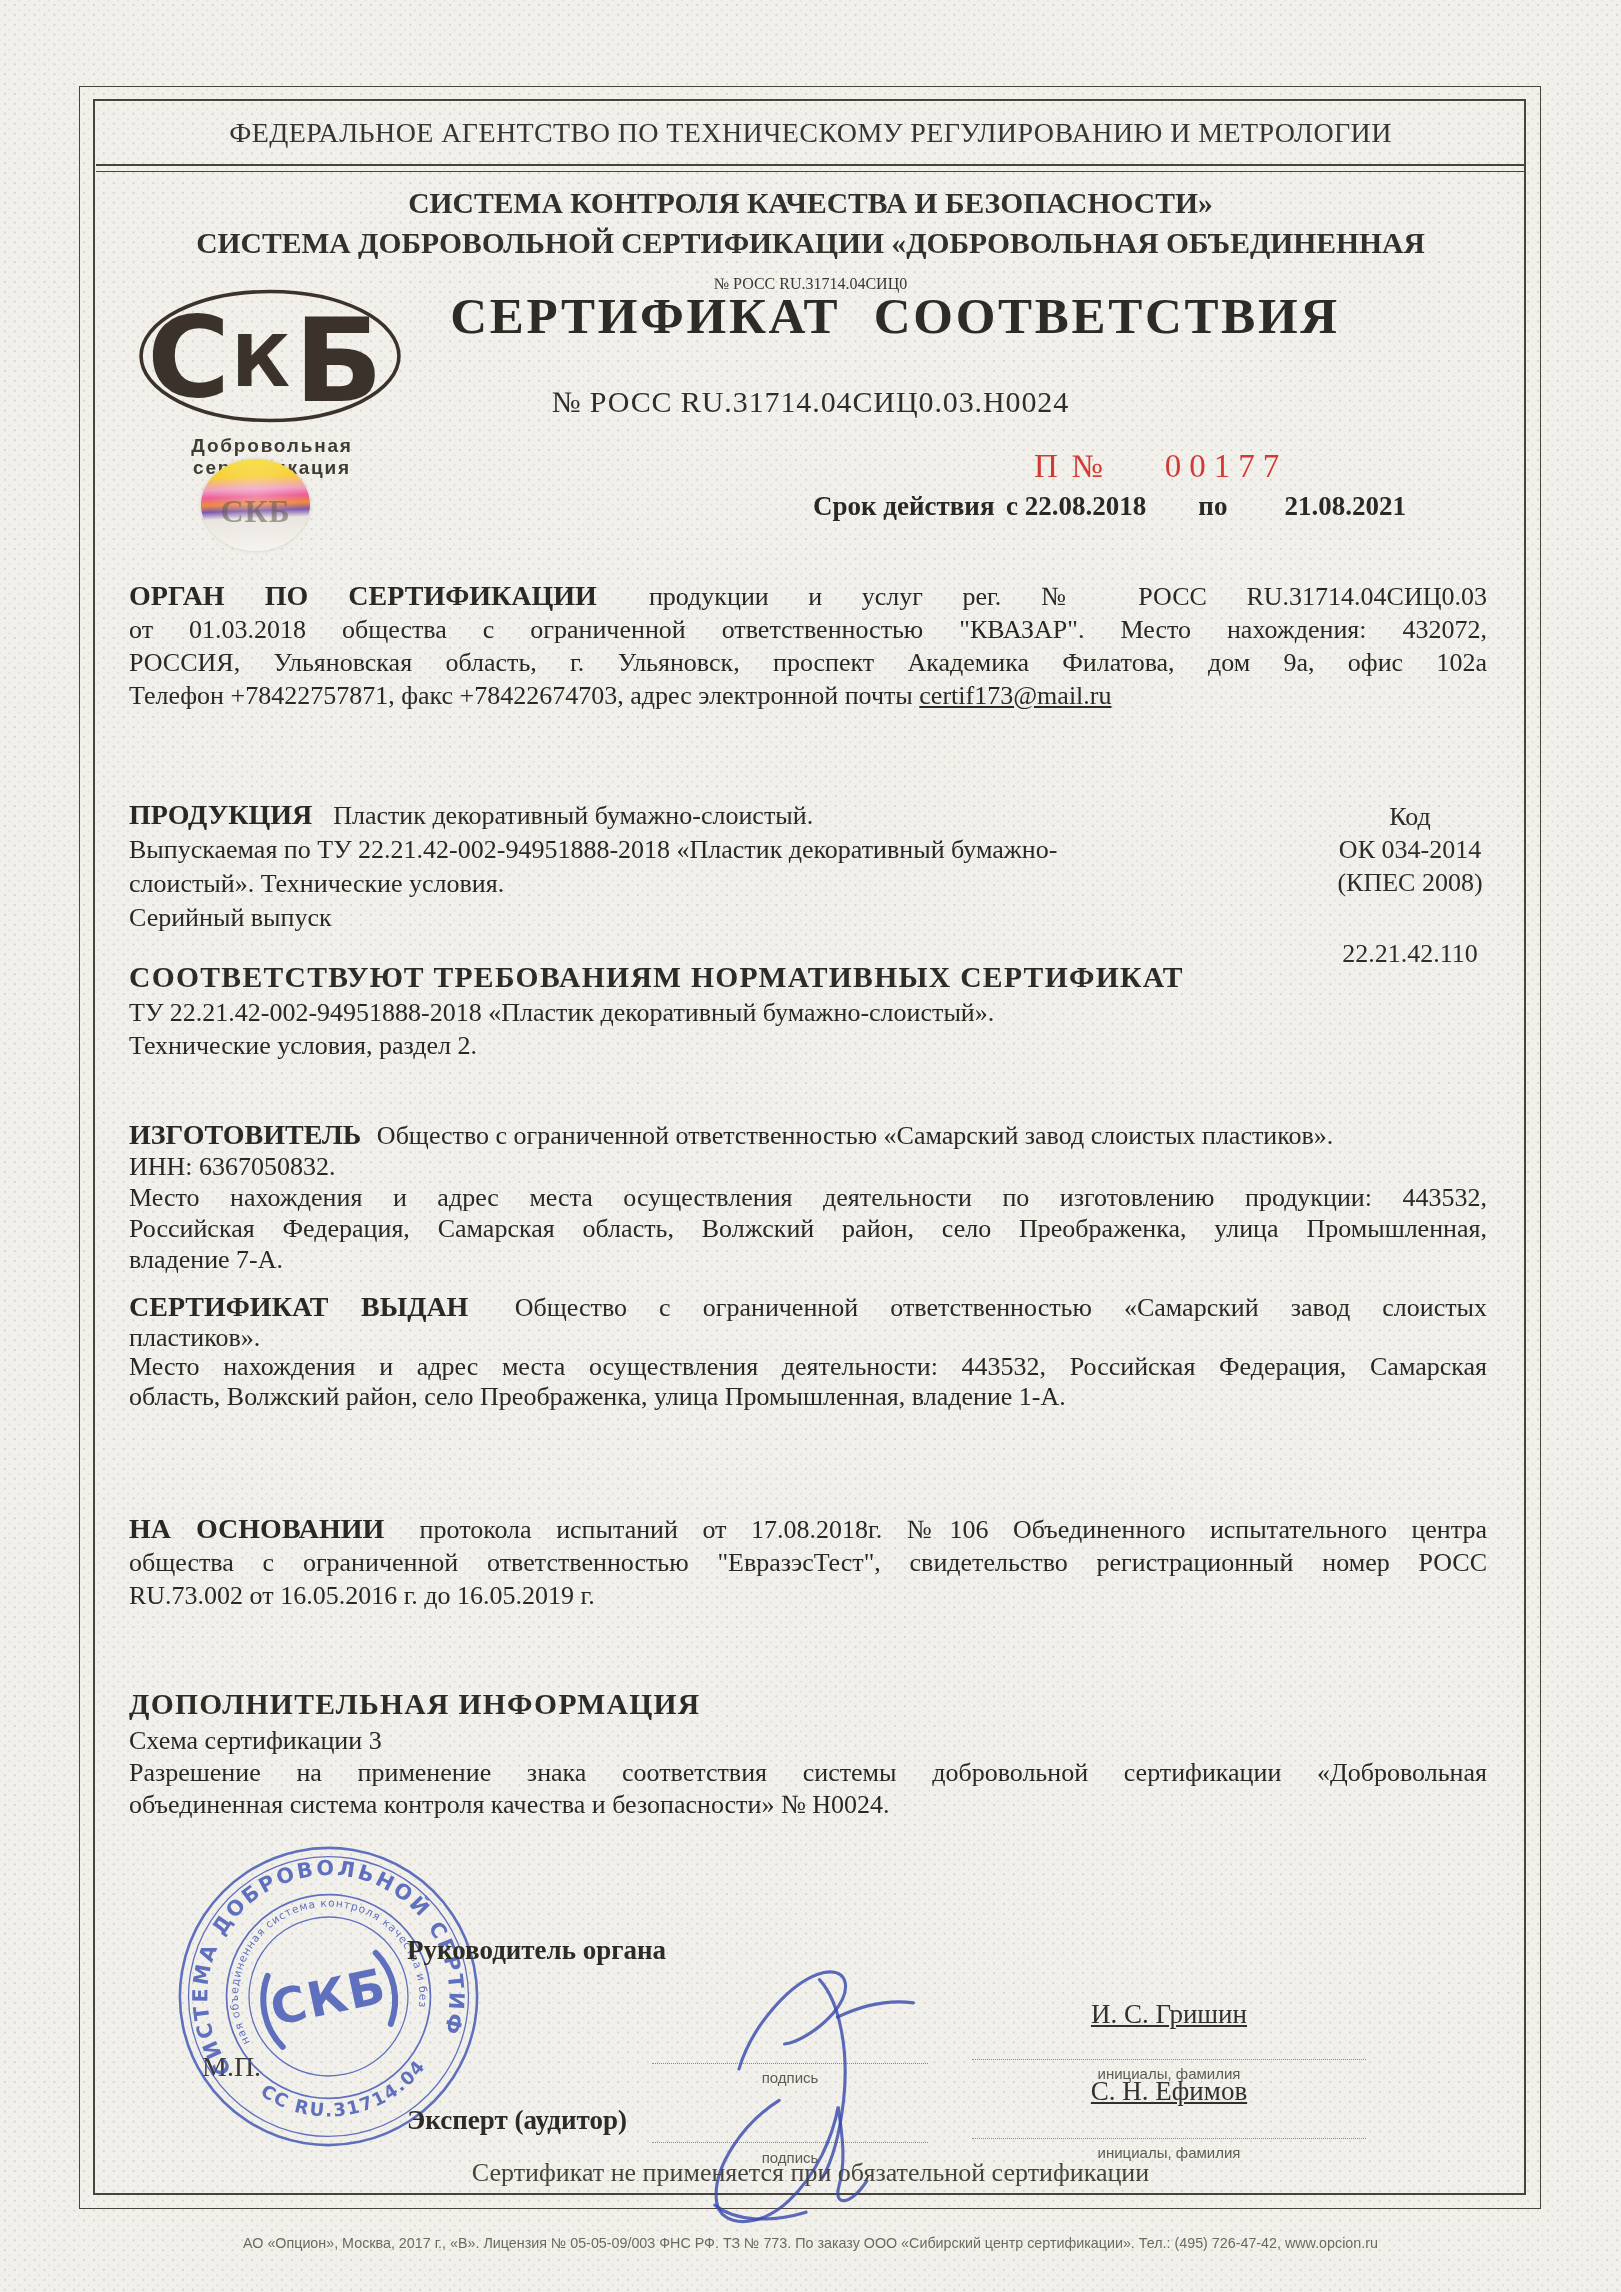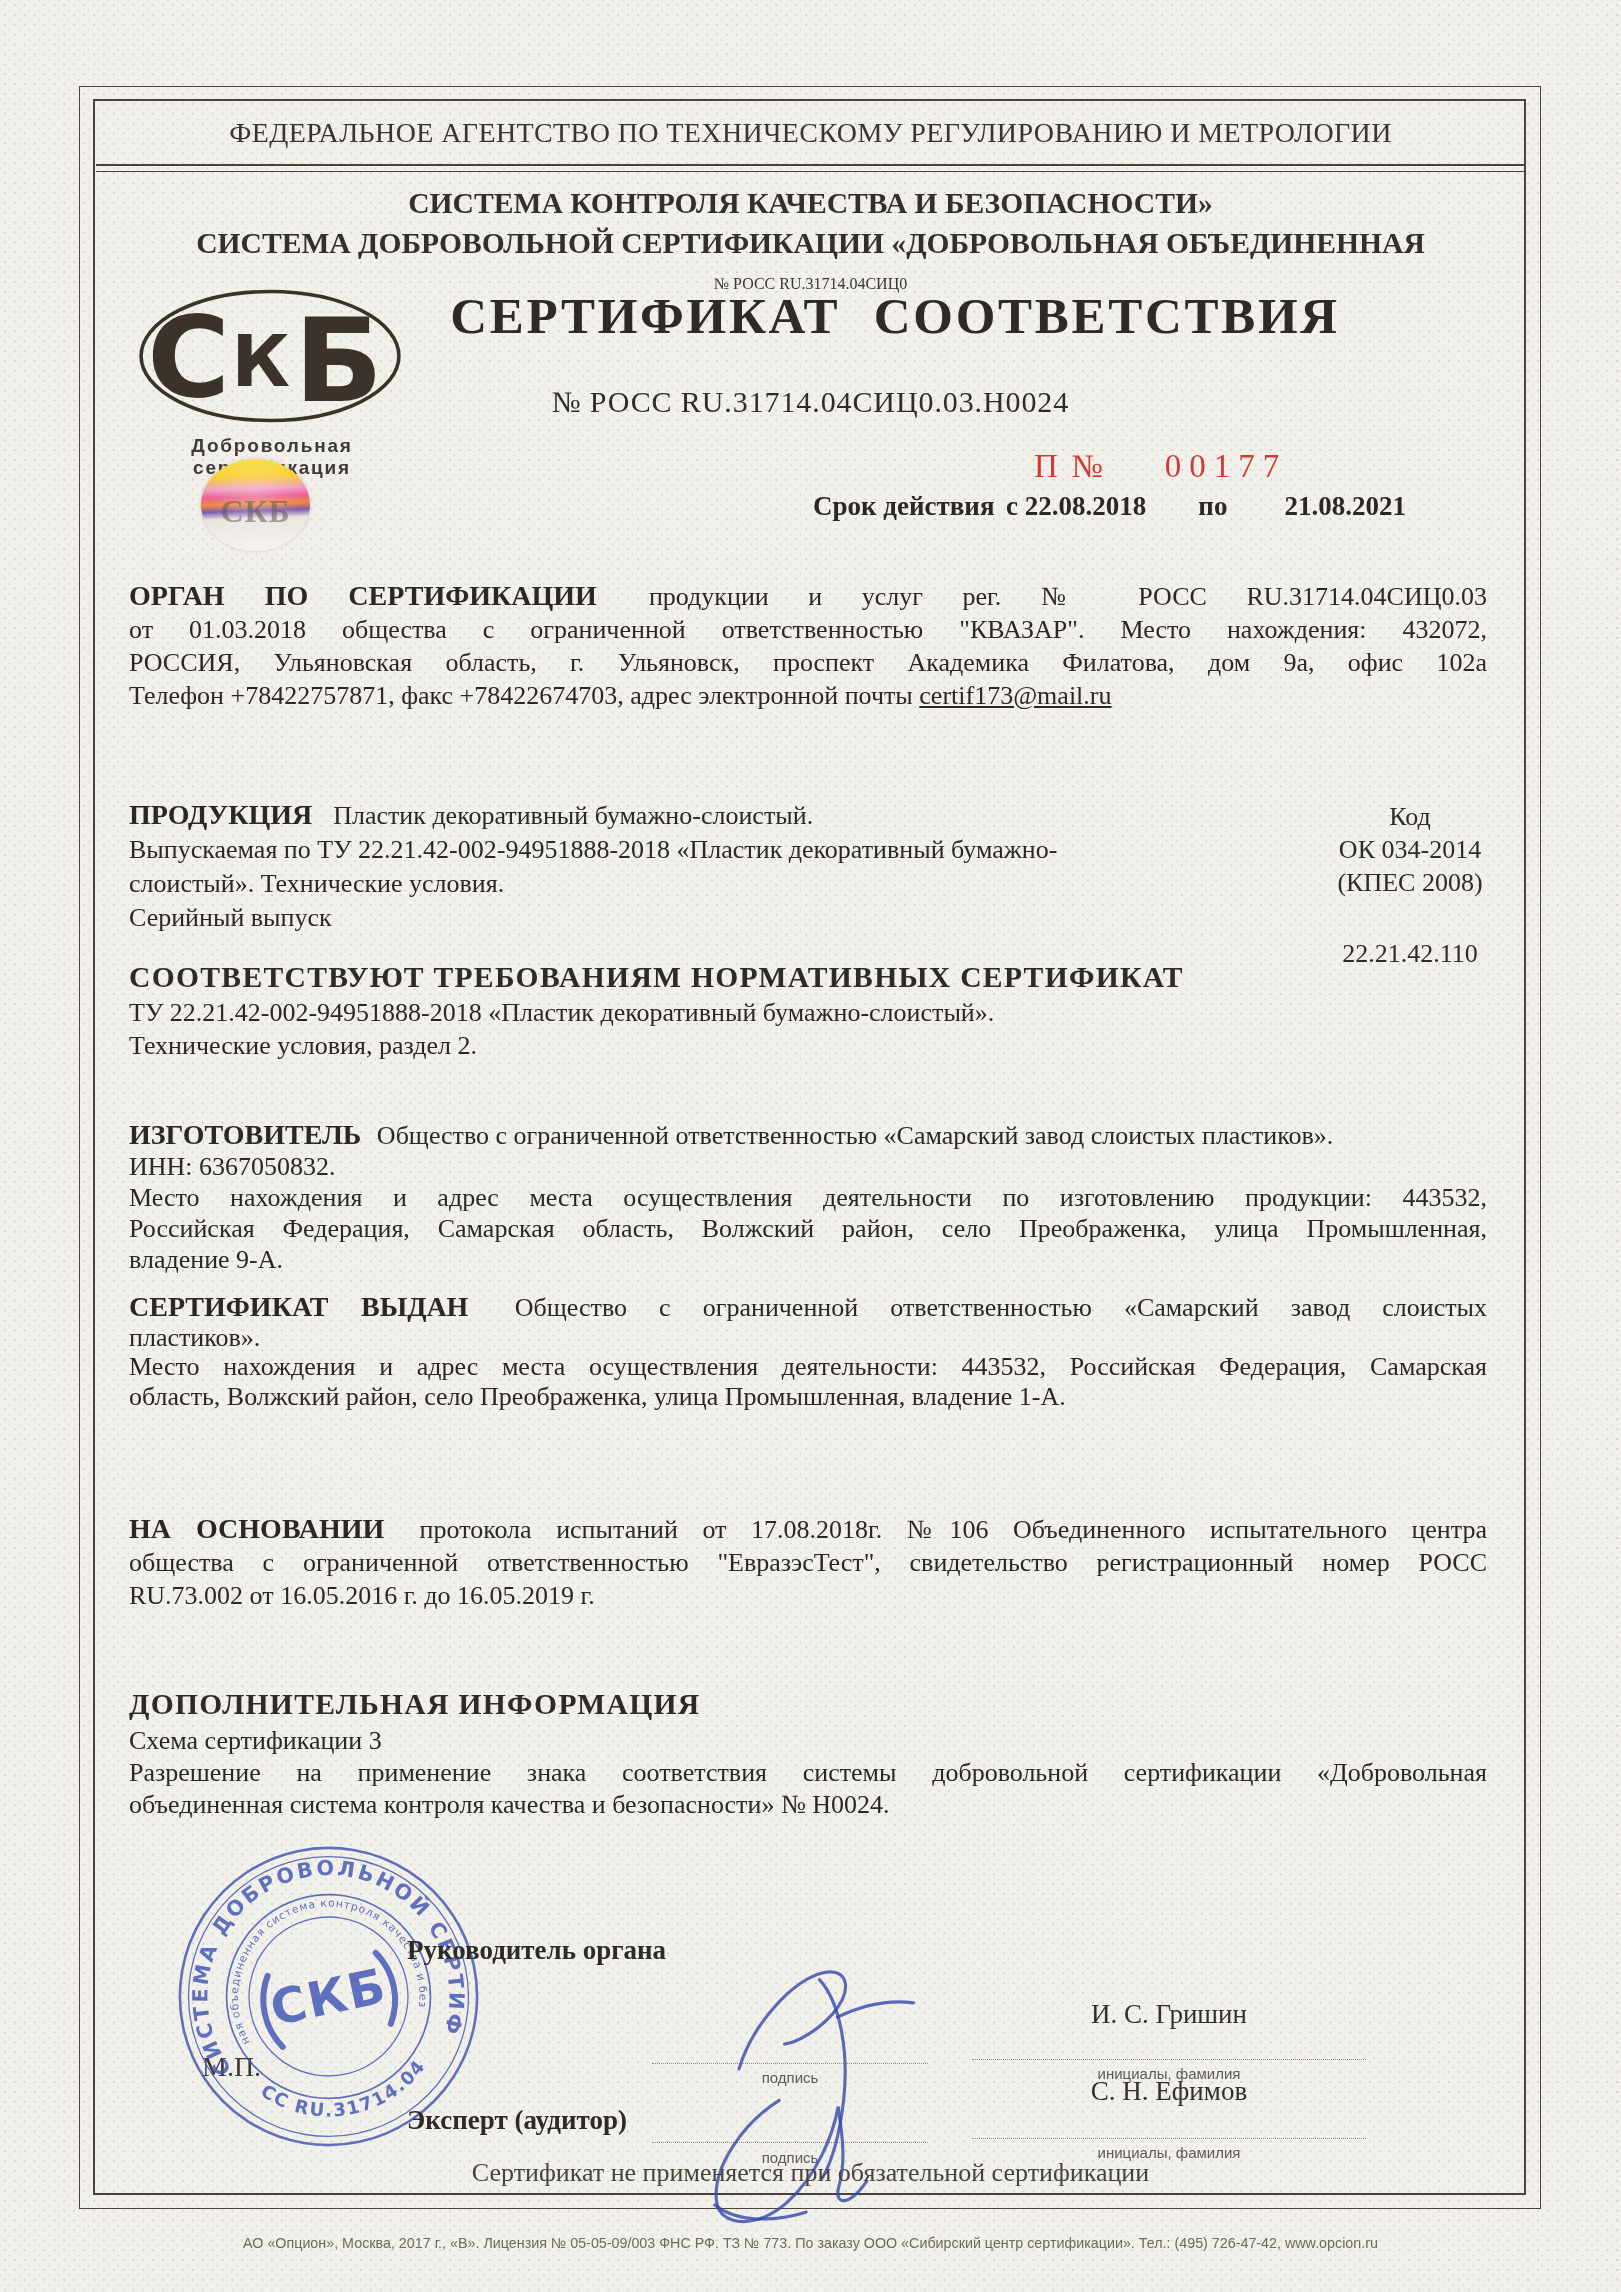--- a/index.html
+++ b/index.html
@@ -18,21 +18,21 @@
   .abs{position:absolute;}
   .b{font-weight:bold;}
   .center{text-align:center;}
   .frame{border:1.8px solid #4a433b;}
   .jline{text-align:justify; text-align-last:justify;}
   .line{white-space:normal;}
   .body-sec{font-size:26px; line-height:33px;}
   .sec-label{font-weight:bold; font-size:28px;}
   .dotline{border-top:1.8px dotted #8f8a80; height:0;}
   .cap{font-family:"Liberation Sans", sans-serif; font-size:15px; color:#5f5b54; text-align:center;}
-  .name{font-size:27px; text-align:center; color:#33302b;}
+  .name{font-size:27px; text-align:center; color:#33302b;text-decoration:underline;}
   .email{text-decoration:underline;}
   svg text{font-family:"DejaVu Sans", sans-serif;}
 </style>
 </head>
 <body>
 
 <div class="page">
 
   <div class="abs frame" style="left:79px; top:86px; width:1460px; height:2121px; border-width:1.8px;"></div>
   <div class="abs frame" style="left:93px; top:99px; width:1429px; height:2092px; border-width:2.7px;"></div>
@@ -120,21 +120,21 @@
   </div>
 
   <div class="abs body-sec" style="left:129px; top:1119px; width:1358px; line-height:31px;">
     <div class="line">
       <span class="sec-label" style="margin-right:9px;">ИЗГОТОВИТЕЛЬ</span>
       <span>Общество с ограниченной ответственностью «Самарский завод слоистых пластиков».</span>
     </div>
     <div class="line">ИНН: 6367050832.</div>
     <div class="jline">Место нахождения и адрес места осуществления деятельности по изготовлению продукции: 443532,</div>
     <div class="jline">Российская Федерация, Самарская область,  Волжский район, село Преображенка, улица Промышленная,</div>
-    <div class="line">владение 9-А.</div>
+    <div class="line">владение 7-А.</div>
   </div>
 
   <div class="abs body-sec" style="left:129px; top:1292px; width:1358px; line-height:29.6px;">
     <div class="jline">
       <span class="sec-label" style="margin-right:14.3px;">СЕРТИФИКАТ ВЫДАН</span>
       <span>Общество с ограниченной ответственностью «Самарский завод слоистых</span>
     </div>
     <div class="line">пластиков».</div>
     <div class="jline">Место нахождения и адрес места осуществления деятельности: 443532, Российская Федерация, Самарская</div>
     <div class="line">область,  Волжский район, село Преображенка, улица Промышленная, владение 1-А.</div>

